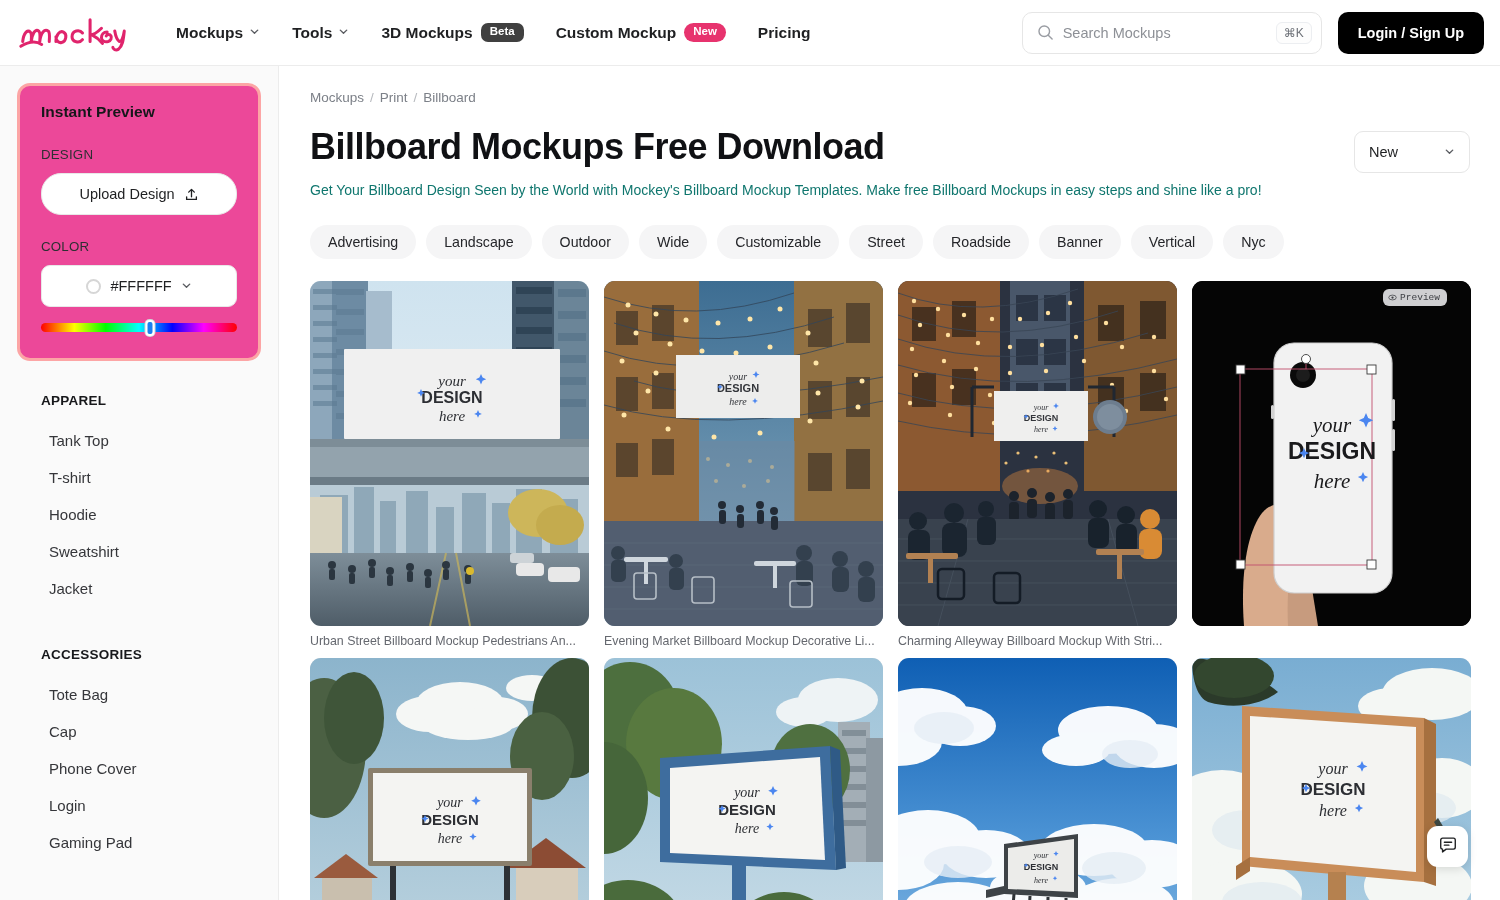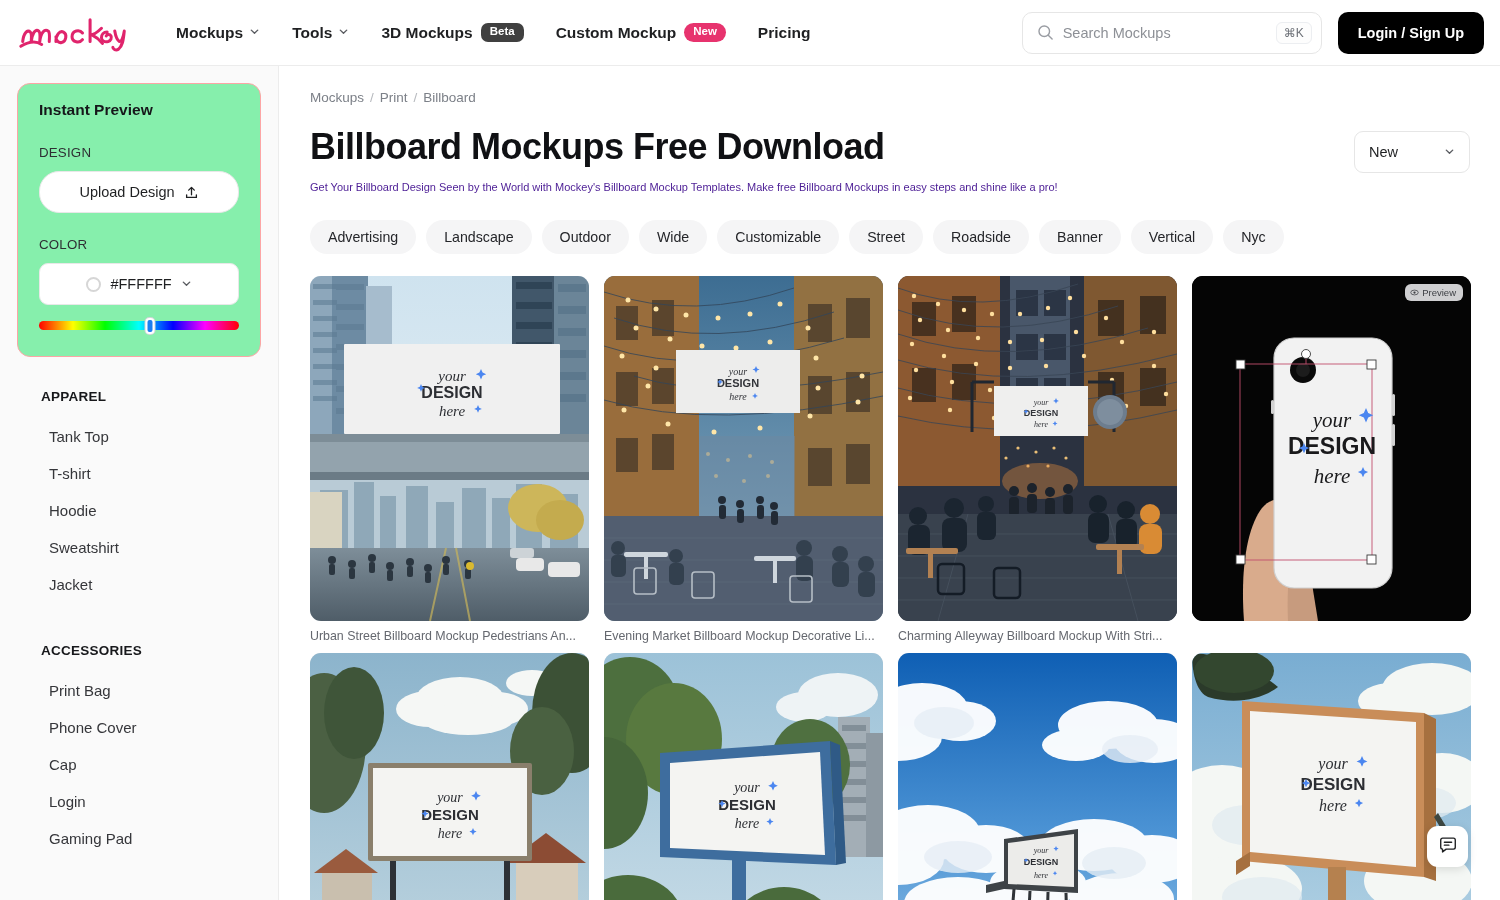--- a/index.html
+++ b/index.html
@@ -93,22 +93,22 @@
   
   .sidebar {
     width: 279px; flex: 0 0 279px;
     background: #fafafa;
     border-right: 1px solid #ececec;
     overflow: hidden;
     position: relative;
   }
   .instant-card {
     margin: 17px 17px 0 17px;
-    background: #86efac;
-    border: 1px solid #fca5a5;
+    background: #ec4899;
+    border: 3px solid #fca5a5;
     border-radius: 13px;
     padding: 17px 21px 26px 21px;
   }
   .instant-title {
     font-size: 15.5px; font-weight: 700; color: #16171a;
     margin-bottom: 26px;
   }
   .field-label {
     font-size: 13.3px; font-weight: 500;
     color: #2e2f33; letter-spacing: .2px;
@@ -179,21 +179,21 @@
   .crumb { cursor: pointer; }
   .crumb-sep { color: #b6b9be; }
 
   .title-row { display: flex; align-items: flex-start; }
   .page-title {
     font-size: 36px; font-weight: 700;
     color: #101114; letter-spacing: -0.5px;
     line-height: 1.15;
   }
   .subtitle {
-    font-size: 11px; color: #4c1d95;
+    font-size: 14px; color: #0f766e;
     line-height: 1.6; margin-top: 12px;
     max-width: 1040px;
   }
   .sort-select {
     margin-left: auto; margin-right: 30px; margin-top: 5px;
     width: 116px; height: 42px;
     border: 1px solid #e6e6e6; border-radius: 9px;
     background: #fff;
     display: flex; align-items: center; justify-content: space-between;
     padding: 0 14px;
@@ -228,27 +228,28 @@
     background: #ddd;
   }
   .thumb svg { display: block; width: 100%; height: 100%; }
   .caption {
     font-size: 12.4px; color: #65686f;
     margin-top: 8px;
     white-space: nowrap; overflow: hidden; text-overflow: ellipsis;
     width: 279px;
   }
   .preview-badge {
-    position: absolute; top: 8px; right: 8px;
+    position: absolute; top: 8px; right: 24px;
     background: rgba(236,236,238,.88);
     border-radius: 6px;
     font-size: 9.5px; color: #3d3f44;
     padding: 3px 7px 3px 5px;
     display: flex; align-items: center; gap: 3px;
     z-index: 3;
+    font-family: Liberation Mono, monospace;
   }
   .preview-badge svg { width: 9px; height: 9px; }
 
   .chat-widget {
     position: absolute;
     right: 32px; bottom: 33px;
     width: 41px; height: 41px;
     background: #fff;
     border-radius: 11px;
     box-shadow: 0 2px 10px rgba(0,0,0,.13);
@@ -358,23 +359,23 @@
 
     <div class="cat-list">
       <div class="cat-head">APPAREL</div>
       <div class="cat-item">Tank Top</div>
       <div class="cat-item">T-shirt</div>
       <div class="cat-item">Hoodie</div>
       <div class="cat-item">Sweatshirt</div>
       <div class="cat-item">Jacket</div>
 
       <div class="cat-head spaced">ACCESSORIES</div>
-      <div class="cat-item">Print Bag</div>
+      <div class="cat-item">Tote Bag</div>
+      <div class="cat-item">Cap</div>
       <div class="cat-item">Phone Cover</div>
-      <div class="cat-item">Cap</div>
       <div class="cat-item">Login</div>
       <div class="cat-item">Gaming Pad</div>
 
       <div class="cat-head spaced">HOME AND LIVING</div>
 
     </div>
   </aside>
 
   <main class="main">
 

